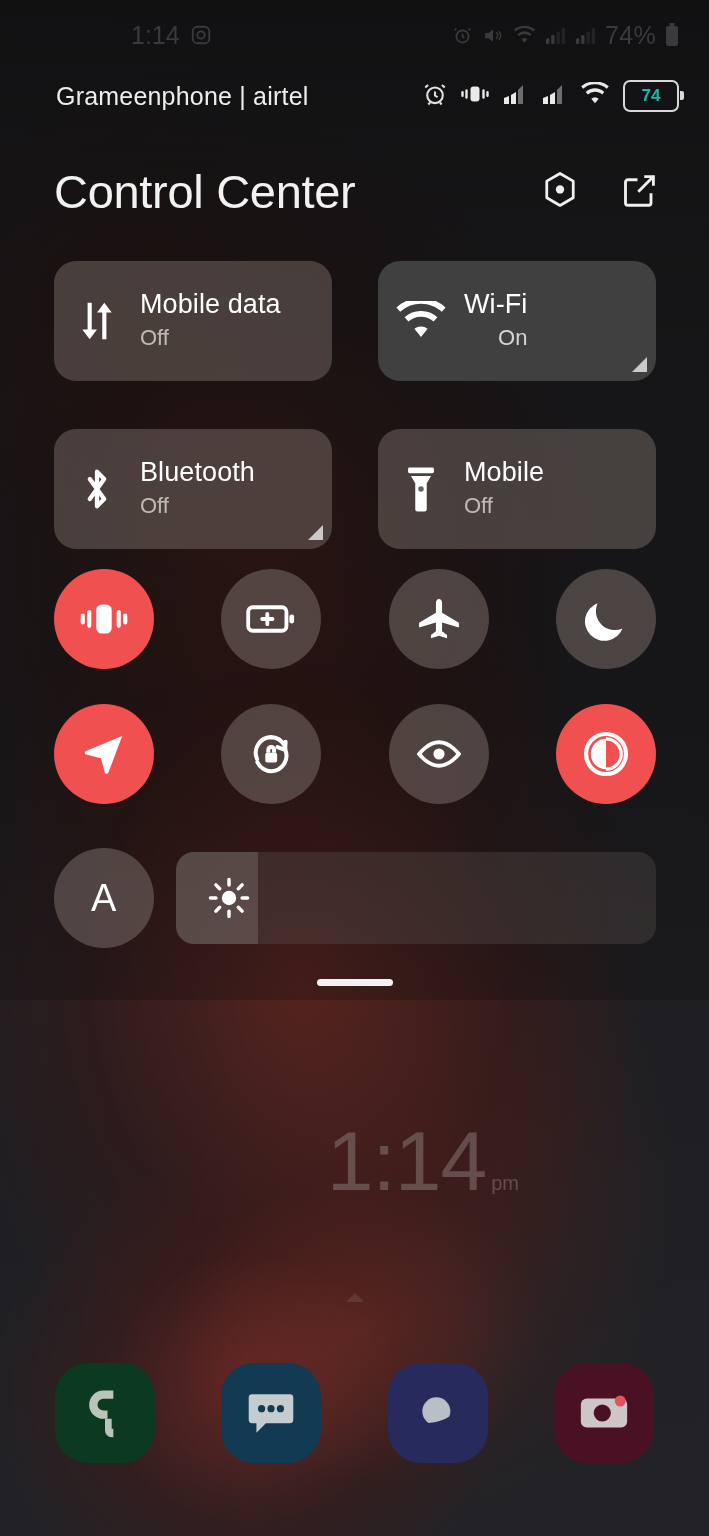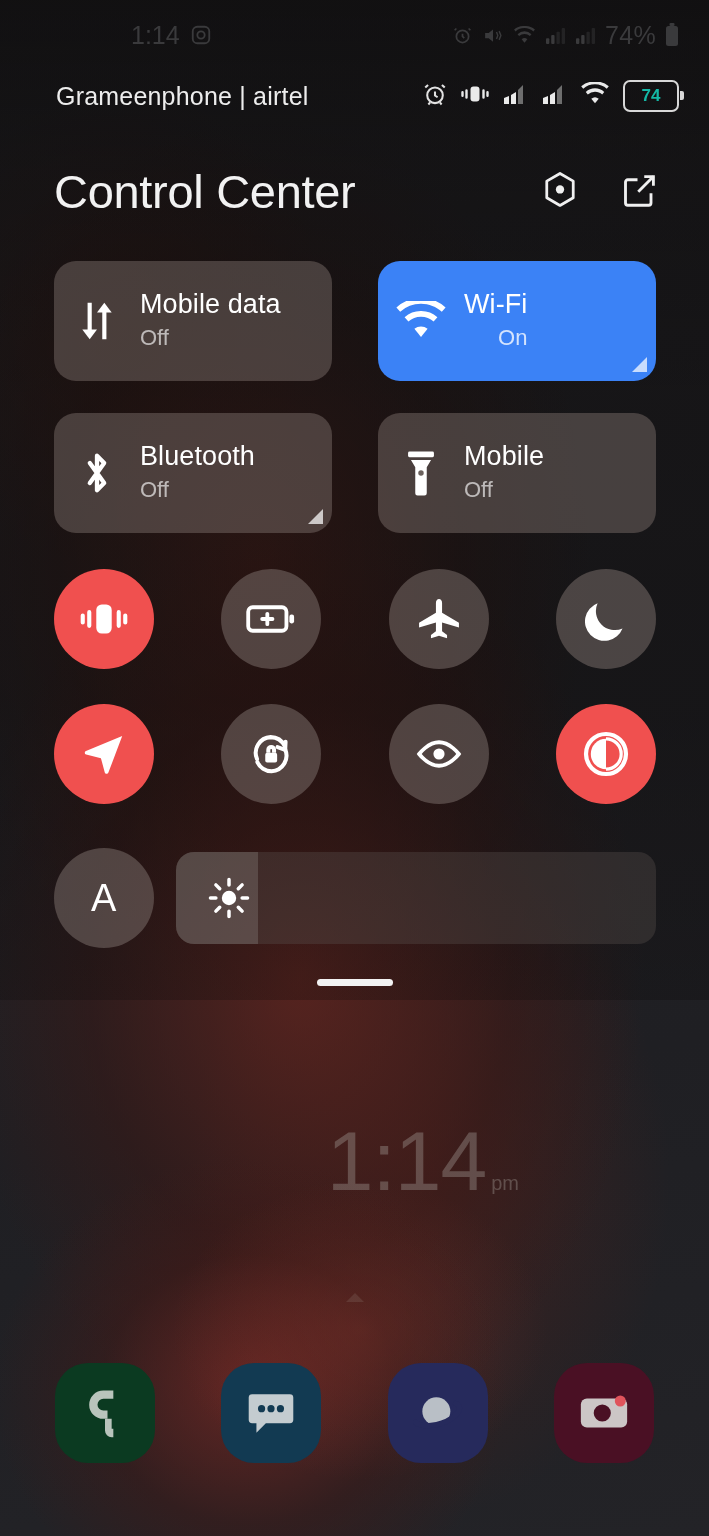--- a/index.html
+++ b/index.html
@@ -151,36 +151,36 @@
   .cc-actions svg { display: block; }
 
   
   .tiles {
     position: absolute;
     left: 54px;
     top: 261px;
     width: 602px;
     display: grid;
     grid-template-columns: 278px 278px;
-    gap: 32px 46px;
+    gap: 48px 46px;
   }
   .tile {
     position: relative;
     height: 120px;
     border-radius: 22px;
     display: flex;
     align-items: center;
     overflow: hidden;
     box-sizing: border-box;
   }
   .tile.off {
     background: rgba(125,113,108,0.47);
   }
   .tile.on {
-    background: #3b82f6;
+    background: #404040;
   }
   .tile-icon {
     width: 86px;
     min-width: 86px;
     display: flex;
     align-items: center;
     justify-content: center;
     color: #ffffff;
   }
   .tile-icon svg { display: block; }

